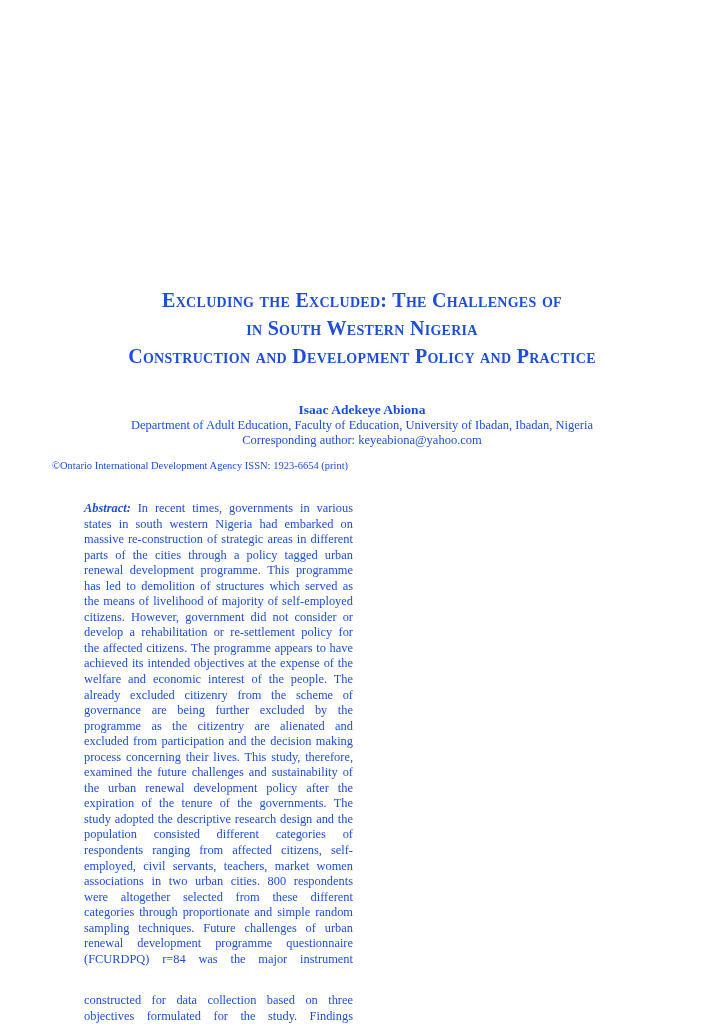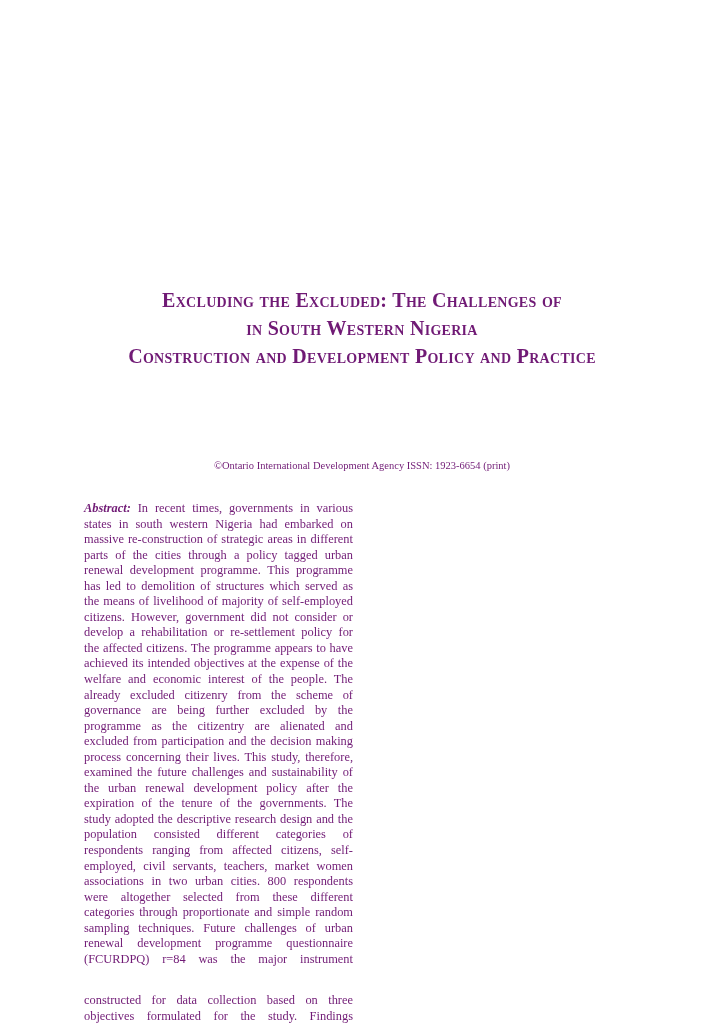--- a/index.html
+++ b/index.html
@@ -7,21 +7,21 @@
     padding: 0;
     background: #e8e8e8;
   }
   .page {
     position: relative;
     width: 724px;
     height: 1024px;
     margin: 0 auto;
     background: #ffffff;
     font-family: "Liberation Serif", serif;
-    color: #701a75;
+    color: #1d4ed8;
     overflow: hidden;
   }
   .title-block {
     position: absolute;
     top: 286px;
     left: 52px;
     width: 620px;
     text-align: center;
     font-weight: bold;
     font-size: 20px;
@@ -51,21 +51,20 @@
   }
   .corresponding {
     font-size: 12.5px;
     line-height: 15px;
   }
   .imprint-block {
     position: absolute;
     top: 459px;
     left: 52px;
     width: 620px;
-    text-align: center;
     font-size: 10.5px;
     line-height: 13px;
   }
   .columns {
     position: absolute;
     top: 501px;
     left: 84px;
     width: 564px;
     display: flex;
     gap: 26px;
@@ -88,20 +87,25 @@
 <body>
 
 <div class="page">
 
   <div class="title-block">
     <span class="title-line">Excluding the Excluded: The Challenges of</span>
     <span class="title-line">in South Western Nigeria</span>
     <span class="title-line">Construction and Development Policy and Practice</span>
   </div>
 
+  <div class="byline-block">
+    <div class="author-name">Isaac Adekeye Abiona</div>
+    <div class="affiliation">Department of Adult Education, Faculty of Education, University of Ibadan, Ibadan, Nigeria</div>
+    <div class="corresponding">Corresponding author: keyeabiona@yahoo.com</div>
+  </div>
 
   <div class="imprint-block">
     <div>©Ontario International Development Agency ISSN: 1923-6654 (print)</div>
   </div>
 
   <div class="columns">
     <div class="column">
       <span class="abstract-label">Abstract:</span><span> In recent times, governments in various states in south western Nigeria had embarked on massive re-construction of strategic areas in different parts of the cities through a policy tagged urban renewal development programme. This programme has led to demolition of structures which served as the means of livelihood of majority of self-employed citizens. However, government did not consider or develop a rehabilitation or re-settlement policy for the affected citizens. The programme appears to have achieved its intended objectives at the expense of the welfare and economic interest of the people. The already excluded citizenry from the scheme of governance are being further excluded by the programme as the citizentry are alienated and excluded from participation and the decision making process concerning their lives. This study, therefore, examined the future challenges and sustainability of the urban renewal development policy after the expiration of the tenure of the governments. The study adopted the descriptive research design and the population consisted different categories of respondents ranging from affected citizens, self-employed, civil servants, teachers, market women associations in two urban cities. 800 respondents were altogether selected from these different categories through proportionate and simple random sampling techniques. Future challenges of urban renewal development programme questionnaire (FCURDPQ) r=84 was the major instrument</span>
     </div>
     <div class="column">

